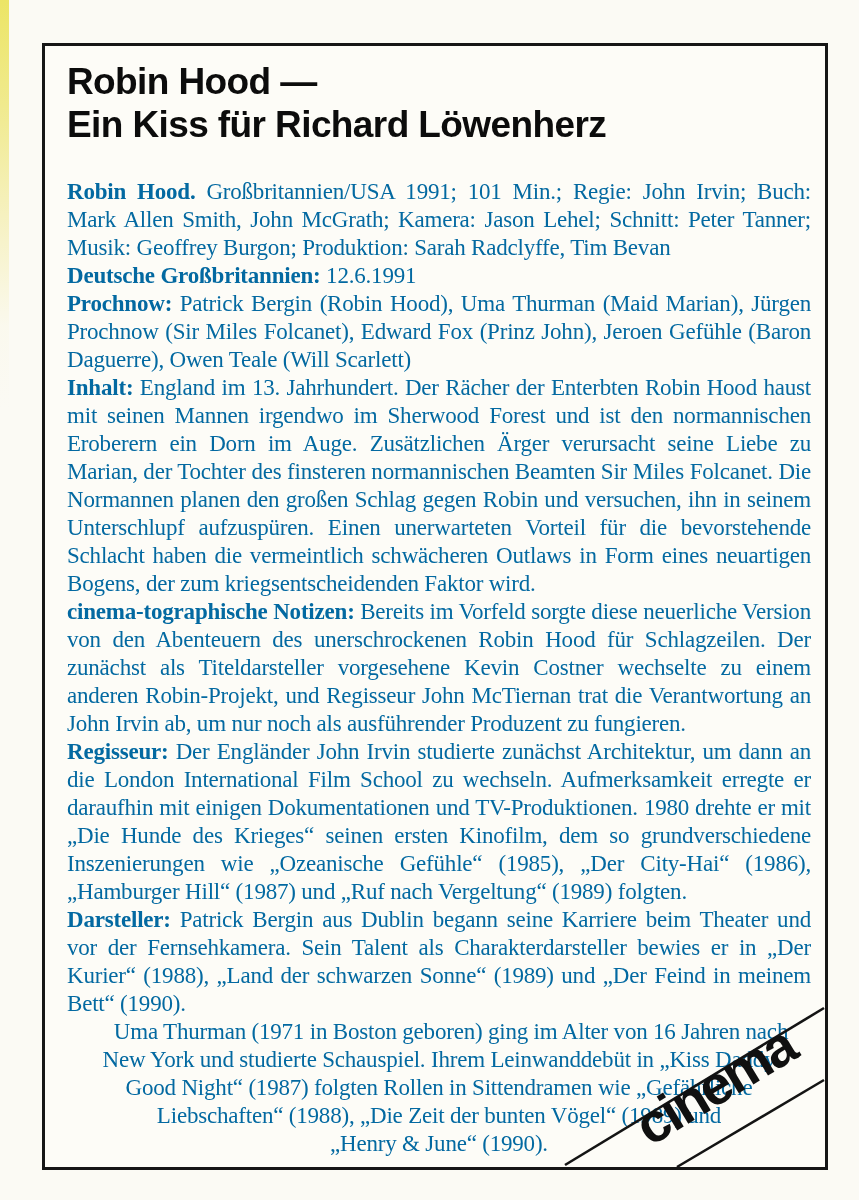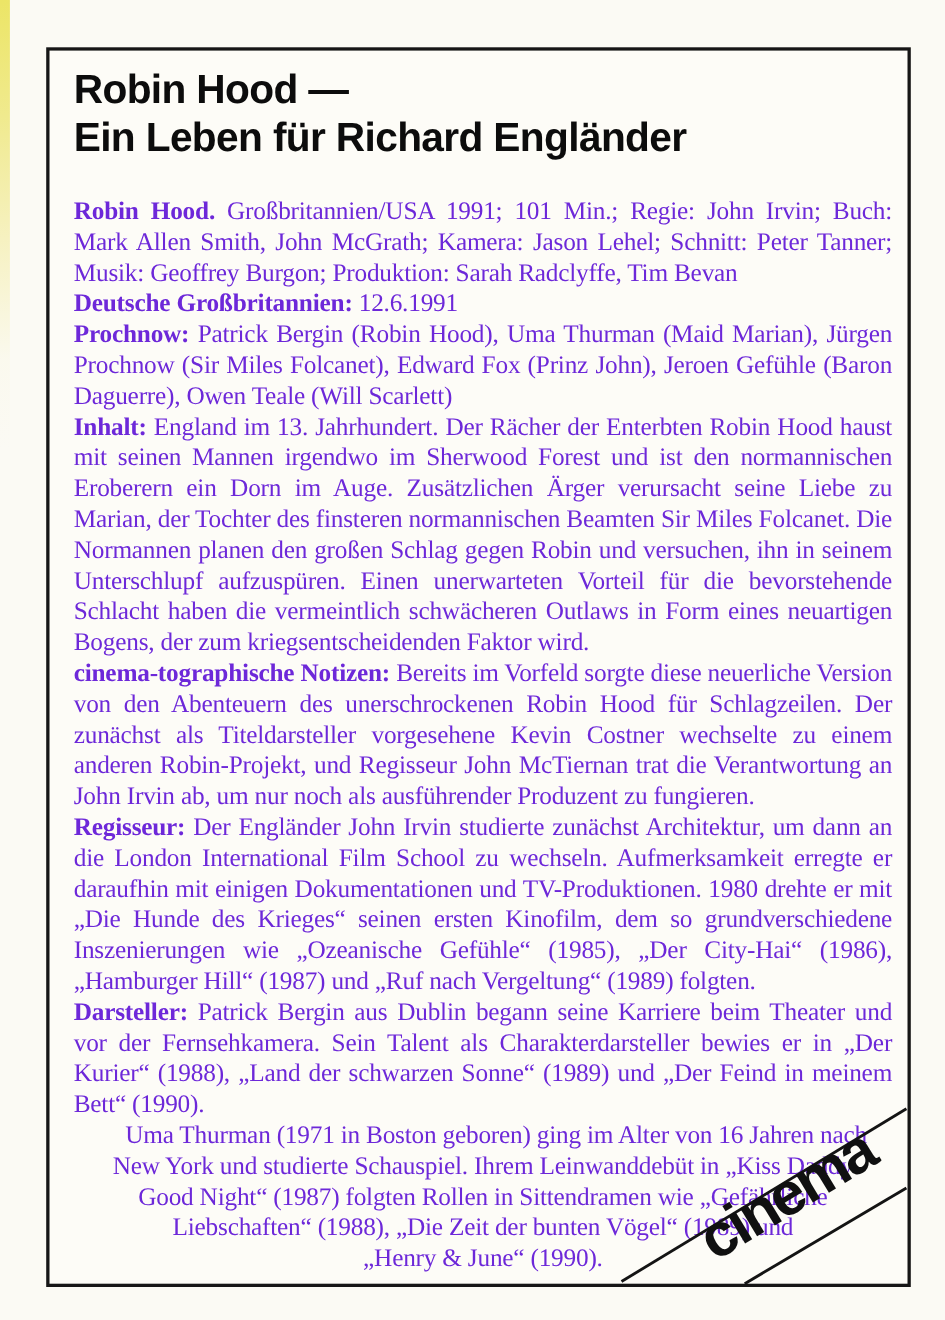--- a/index.html
+++ b/index.html
@@ -44,21 +44,21 @@
     letter-spacing: -0.6px;
     color: #0c0c0c;
   }
   .title-line { display: block; }
   .body-text {
     margin: 32px 14px 0 22px;
     font-size: 23px;
     line-height: 28px;
     letter-spacing: -0.2px;
     text-align: justify;
-    color: #6d28d9;
+    color: #0369a1;
   }
   .body-text p { margin: 0; }
   b.lead { font-weight: 700; }
   p.continuation {
     white-space: pre-line;
     text-align: center;
     text-indent: 24px;
   }
   .logo-overlay {
     position: absolute;
@@ -75,21 +75,21 @@
   }
 </style>
 </head>
 <body>
 
 <div class="edge-strip"></div>
 
 <div class="frame">
   <h1 class="title">
     <span class="title-line">Robin Hood —</span>
-    <span class="title-line">Ein Leben für Richard Engländer</span>
+    <span class="title-line">Ein Kiss für Richard Löwenherz</span>
   </h1>
 
   <div class="body-text">
     <p><b class="lead">Robin Hood.</b> <span>Großbritannien/USA 1991; 101 Min.; Regie: John Irvin; Buch: Mark Allen Smith, John McGrath; Kamera: Jason Lehel; Schnitt: Peter Tan­ner; Musik: Geoffrey Burgon; Produktion: Sarah Radclyffe, Tim Bevan</span></p>
     <p><b class="lead">Deutsche Großbritannien:</b> <span>12.6.1991</span></p>
     <p><b class="lead">Prochnow:</b> <span>Patrick Bergin (Robin Hood), Uma Thurman (Maid Marian), Jür­gen Prochnow (Sir Miles Folcanet), Edward Fox (Prinz John), Jeroen Gefühle (Baron Daguerre), Owen Teale (Will Scarlett)</span></p>
     <p><b class="lead">Inhalt:</b> <span>England im 13. Jahrhundert. Der Rächer der Enterbten Robin Hood haust mit seinen Mannen irgendwo im Sherwood Forest und ist den normanni­schen Eroberern ein Dorn im Auge. Zusätzlichen Ärger verursacht seine Liebe zu Marian, der Tochter des finsteren normannischen Beamten Sir Miles Folca­net. Die Normannen planen den großen Schlag gegen Robin und versuchen, ihn in seinem Unterschlupf aufzuspüren. Einen unerwarteten Vorteil für die bevor­stehende Schlacht haben die vermeintlich schwächeren Outlaws in Form eines neuartigen Bogens, der zum kriegsentscheidenden Faktor wird.</span></p>
     <p><b class="lead">cinema-tographische Notizen:</b> <span>Bereits im Vorfeld sorgte diese neuerliche Ver­sion von den Abenteuern des unerschrockenen Robin Hood für Schlagzeilen. Der zunächst als Titeldarsteller vorgesehene Kevin Costner wechselte zu einem anderen Robin-Projekt, und Regisseur John McTiernan trat die Verantwortung an John Irvin ab, um nur noch als ausführender Produzent zu fungieren.</span></p>
     <p><b class="lead">Regisseur:</b> <span>Der Engländer John Irvin studierte zunächst Architektur, um dann an die London International Film School zu wechseln. Aufmerksamkeit erregte er daraufhin mit einigen Dokumentationen und TV-Produktionen. 1980 drehte er mit „Die Hunde des Krieges“ seinen ersten Kinofilm, dem so grundverschie­dene Inszenierungen wie „Ozeanische Gefühle“ (1985), „Der City-Hai“ (1986), „Hamburger Hill“ (1987) und „Ruf nach Vergeltung“ (1989) folgten.</span></p>
     <p><b class="lead">Darsteller:</b> <span>Patrick Bergin aus Dublin begann seine Karriere beim Theater und vor der Fernsehkamera. Sein Talent als Charakterdarsteller bewies er in „Der Kurier“ (1988), „Land der schwarzen Sonne“ (1989) und „Der Feind in mei­nem Bett“ (1990).</span></p>

